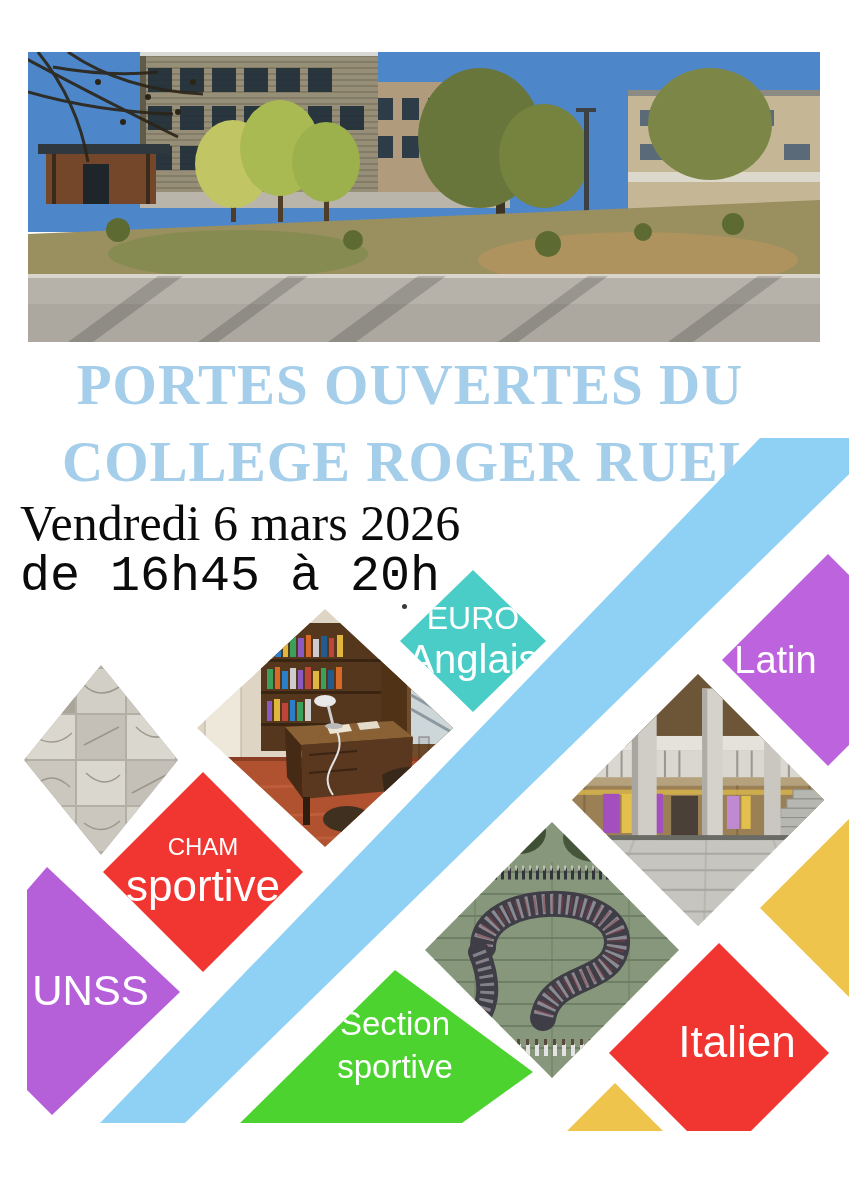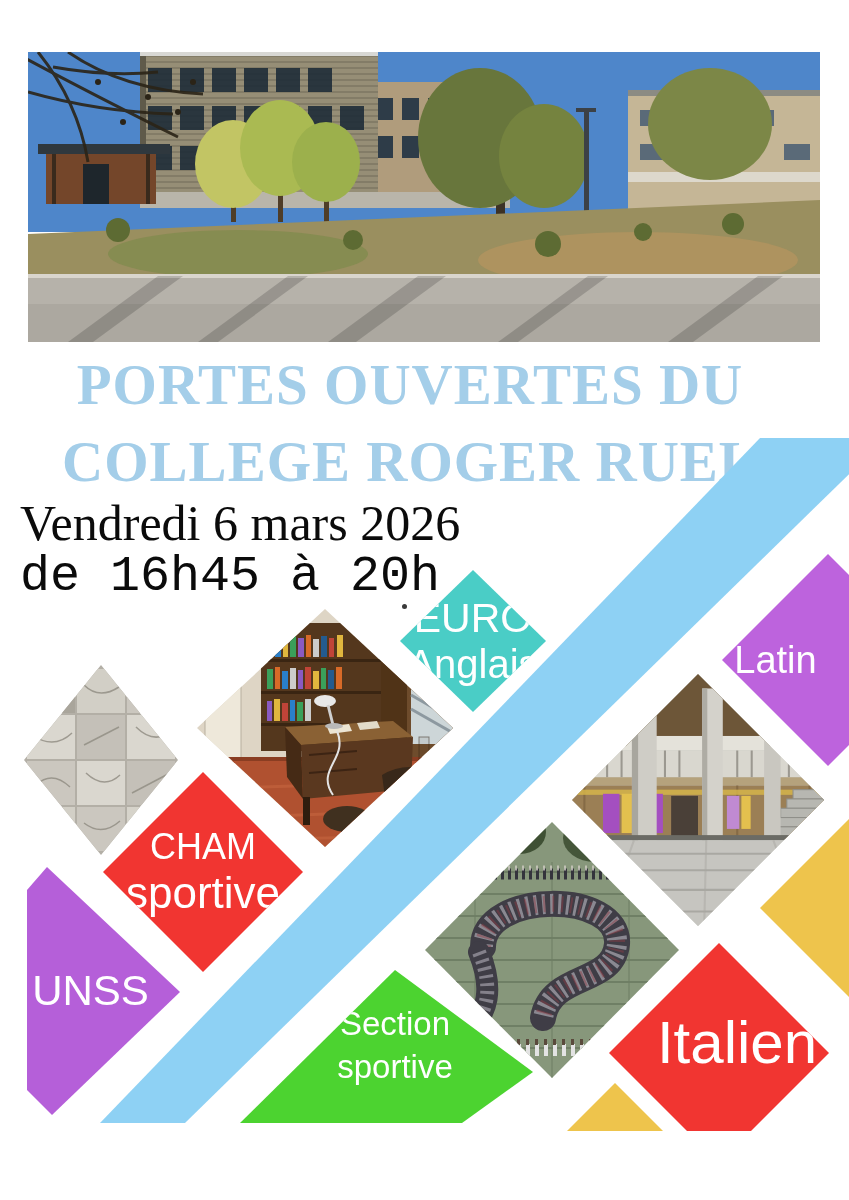--- a/index.html
+++ b/index.html
@@ -25,35 +25,35 @@
       background:#3a3a3a;}
 
   
   .diamond{position:absolute;display:flex;flex-direction:column;align-items:center;
       justify-content:center;clip-path:polygon(50% 0,100% 50%,50% 100%,0 50%);
       color:#fff;text-align:center;line-height:1.12;}
   .diamond svg{position:absolute;left:0;top:0;width:100%;height:100%;}
 
   #d-theatre {left:106px;top:606px;width:120px;height:114px;background:var(--green,#4cd330);font-size:29px;}
   #d-euro    {left:400px;top:570px;width:146px;height:142px;background:var(--teal,#4acdc6);}
-  #d-euro .l1{font-size:41px;} #d-euro .l2{font-size:40px;}
+  #d-euro .l1{font-size:32px;} #d-euro .l2{font-size:40px;}
   #d-latin   {left:722px;top:554px;width:212px;height:212px;background:var(--purple,#bd63dd);
               font-size:38px;padding-right:105px;box-sizing:border-box;}
   #d-cham    {left:103px;top:772px;width:200px;height:200px;background:var(--red,#f13531);}
-  #d-cham .l1{font-size:36px;} #d-cham .l2{font-size:44px;}
+  #d-cham .l1{font-size:24px;} #d-cham .l2{font-size:44px;}
   #d-unss    {left:27px;top:867px;width:153px;height:248px;background:var(--purple-dark,#b55fd9);
               clip-path:polygon(20px 0,153px 125px,25px 248px,0 223px,0 23px);
               font-size:42px;padding-right:26px;box-sizing:border-box;}
   #d-section {left:240px;top:968px;width:293px;height:155px;background:var(--green,#4cd330);
               clip-path:polygon(155px 2px,293px 104px,222px 155px,0 155px);
               font-size:33px;line-height:1.28;padding-left:17px;box-sizing:border-box;}
   #d-italien {left:609px;top:943px;width:220px;height:188px;background:var(--red,#f13531);
               clip-path:polygon(110px 0,220px 110px,142px 188px,78px 188px,0 110px);
               padding-left:36px;padding-top:10px;box-sizing:border-box;line-height:1.05;}
-  #d-italien .l1{font-size:60px;} #d-italien .l2{font-size:37px;}
+  #d-italien .l1{font-size:44px;} #d-italien .l2{font-size:37px;}
 
   #d-yellow-right{left:760px;top:813px;width:89px;height:184px;background:var(--yellow,#eec44c);
               clip-path:polygon(0 95px,89px 6px,89px 184px);}
   #d-yellow-bottom{left:567px;top:1083px;width:96px;height:48px;background:var(--yellow,#eec44c);
               clip-path:polygon(48px 0,96px 48px,0 48px);}
 
   #stripe{position:absolute;left:100px;top:438px;width:778px;height:685px;
           background:var(--stripe-blue,#8ed1f4);
           clip-path:polygon(660px 0,786px 0,85px 685px,0 685px);}
 

